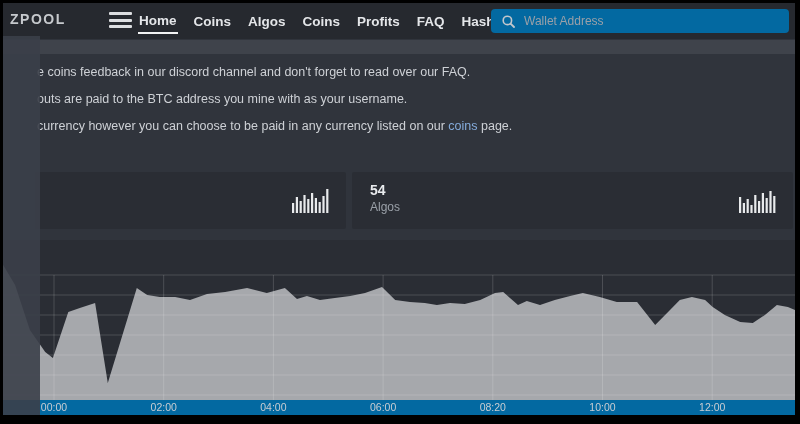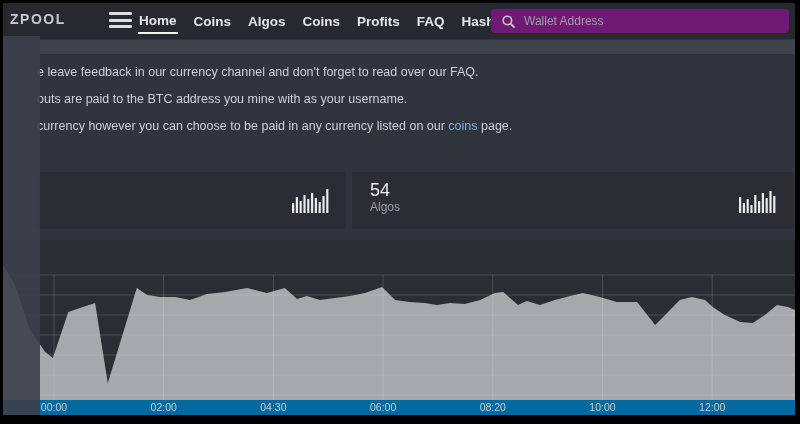--- a/index.html
+++ b/index.html
@@ -16,21 +16,21 @@
           letter-spacing:1.5px; color:#c6c9cd; }
   #hamburger { position:absolute; left:106px; top:9px; width:23px; height:16px;
                display:flex; flex-direction:column; justify-content:space-between; cursor:pointer; }
   #hamburger span { display:block; width:100%; height:3px; background:#dcdee1; border-radius:1px; }
   #nav-items { position:absolute; left:135px; top:0; height:36px; display:flex;
                align-items:center; gap:15px; }
   .nav-link { font-size:13.5px; font-weight:bold; color:#e4e6e9; text-decoration:none;
               padding:4px 1px; cursor:pointer; white-space:nowrap; }
   .nav-link.active { border-bottom:2px solid #f2f3f4; }
   #searchbox { position:absolute; left:488px; top:6px; width:298px; height:24px;
-               background:#701a75; border-radius:4px; display:flex; align-items:center; }
+               background:#0369a1; border-radius:4px; display:flex; align-items:center; }
   #searchbox svg { margin-left:11px; flex:0 0 auto; }
   #search-input { background:transparent; border:none; outline:none; color:#c7cbd0;
                   font-size:12px; margin-left:9px; width:230px;
                   font-family:"Liberation Sans", sans-serif; }
   #search-input::placeholder { color:#9aa0a8; }
 
   
   #substrip { position:absolute; left:0; top:37px; width:100%; height:14px; background:#3f434b; }
 
   
@@ -39,21 +39,21 @@
   #notice2 { top:89px; }
   #notice3 { top:116px; }
   .inline-link { color:#84abdb; text-decoration:none; cursor:pointer; }
 
   
   .stat-card { position:absolute; top:169px; height:57px; background:#2a2d34;
                border-radius:2px; }
   #card1 { left:32px; width:311px; }
   #card2 { left:349px; width:441px; }
   .stat-text { position:absolute; left:18px; top:9px; }
-  .stat-value { font-size:18px; font-weight:normal; color:#e9ebee; line-height:18px; }
+  .stat-value { font-size:14px; font-weight:bold; color:#e9ebee; line-height:18px; }
   .stat-label { font-size:12px; color:#9aa0a8; line-height:16px; }
   .stat-icon { position:absolute; right:16px; top:50%; transform:translateY(-50%); }
 
   
   #chart-card { position:absolute; left:0; top:237px; width:792px; height:160px;
                 background:#2a2d34; }
   #chart-svg { width:100%; height:100%; display:block; }
   #axis-band { position:absolute; left:0; top:397px; width:792px; height:15px;
                background:#0369a1; }
   .tick-label { position:absolute; top:1px; transform:translateX(-50%);
@@ -89,21 +89,21 @@
         <svg width="13" height="13" viewBox="0 0 13 13">
           <circle cx="5.4" cy="5.4" r="4.2" fill="none" stroke="#c3c7cc" stroke-width="1.6"></circle>
           <line x1="8.6" y1="8.6" x2="12" y2="12" stroke="#c3c7cc" stroke-width="1.8" stroke-linecap="round"></line>
         </svg>
         <input id="search-input" type="text" placeholder="Wallet Address" style="">
       </div>
     </div>
 
     <div id="substrip"></div>
 
-    <div class="notice" id="notice1">e leave feedback in our currency channel and don't forget to read over our FAQ.</div>
+    <div class="notice" id="notice1">e coins feedback in our discord channel and don't forget to read over our FAQ.</div>
     <div class="notice" id="notice2">outs are paid to the BTC address you mine with as your username.</div>
     <div class="notice" id="notice3"><span>currency however you can choose to be paid in any currency listed on our </span><a class="inline-link">coins</a><span> page.</span></div>
 
     <div class="stat-card" id="card1">
       <div class="stat-text">
         <div class="stat-value"></div>
         <div class="stat-label"></div>
       </div>
       <svg class="stat-icon" width="38" height="24" viewBox="0 0 38 24">
         <g fill="#e8eaec">
@@ -156,21 +156,21 @@
           <line x1="270.4" x2="270.4" y1="35" y2="160" stroke="rgba(255,255,255,0.16)" stroke-width="1"></line>
           <line x1="380.1" x2="380.1" y1="35" y2="160" stroke="rgba(255,255,255,0.16)" stroke-width="1"></line>
           <line x1="489.8" x2="489.8" y1="35" y2="160" stroke="rgba(255,255,255,0.16)" stroke-width="1"></line>
           <line x1="599.5" x2="599.5" y1="35" y2="160" stroke="rgba(255,255,255,0.16)" stroke-width="1"></line>
           <line x1="709.2" x2="709.2" y1="35" y2="160" stroke="rgba(255,255,255,0.16)" stroke-width="1"></line>
         </svg>
     </div>
     <div id="axis-band">
         <span class="tick-label" style="left: 51px;">00:00</span>
         <span class="tick-label" style="left: 160.7px;">02:00</span>
-        <span class="tick-label" style="left: 270.4px;">04:30</span>
+        <span class="tick-label" style="left: 270.4px;">04:00</span>
         <span class="tick-label" style="left: 380.1px;">06:00</span>
         <span class="tick-label" style="left: 489.8px;">08:20</span>
         <span class="tick-label" style="left: 599.5px;">10:00</span>
         <span class="tick-label" style="left: 709.2px;">12:00</span>
       </div>
 
     <div id="drawer"></div>
 
   </div>
 </div>

